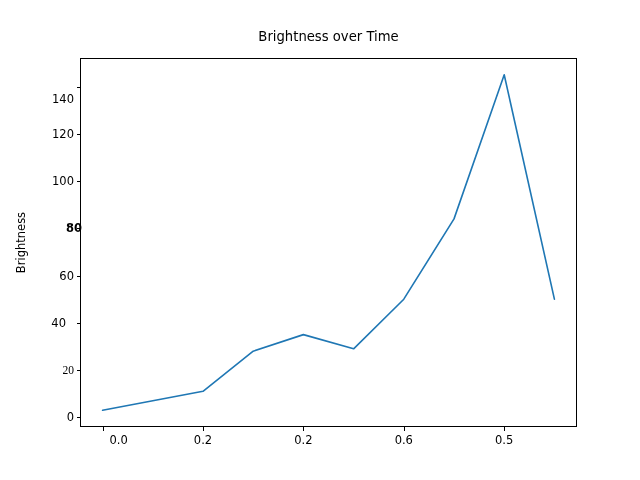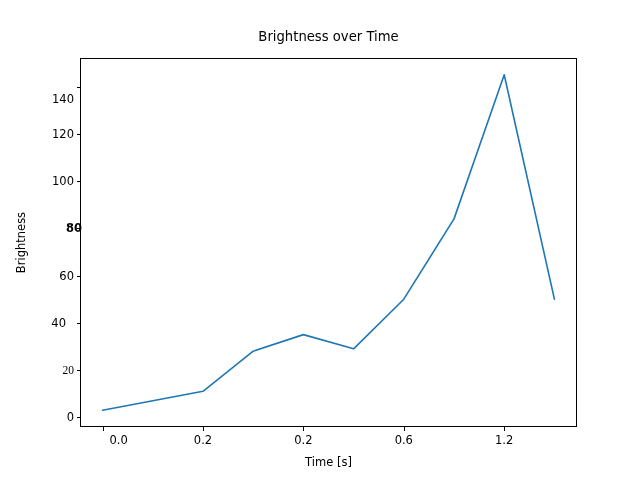--- a/index.html
+++ b/index.html
@@ -118,38 +118,37 @@
   <div id="xticks-layer">
       <div class="tick-mark-x" style="left: 102.591px; top: 427px;"></div>
       <div class="tick-label-x" style="left: 102.591px; top: 433px; margin-left: 16px;">0.0</div>
       <div class="tick-mark-x" style="left: 202.995px; top: 427px;"></div>
       <div class="tick-label-x" style="left: 202.995px; top: 433px;">0.2</div>
       <div class="tick-mark-x" style="left: 303.399px; top: 427px;"></div>
       <div class="tick-label-x" style="left: 303.399px; top: 433px;">0.2</div>
       <div class="tick-mark-x" style="left: 403.803px; top: 427px;"></div>
       <div class="tick-label-x" style="left: 403.803px; top: 433px;">0.6</div>
       <div class="tick-mark-x" style="left: 504.207px; top: 427px;"></div>
-      <div class="tick-label-x" style="left: 504.207px; top: 433px;">1.2</div>
+      <div class="tick-label-x" style="left: 504.207px; top: 433px;">0.5</div>
     </div>
   <div id="yticks-layer">
       <div class="tick-mark-y" style="left: 76.5px; top: 417.314px;"></div>
       <div class="tick-label-y" style="left: 36px; width: 38px; top: 417.314px;">0</div>
       <div class="tick-mark-y" style="left: 76.5px; top: 370.067px;"></div>
       <div class="tick-label-y" style="left: 36px; width: 38px; top: 370.067px; font-family: Liberation Serif, serif;">20</div>
       <div class="tick-mark-y" style="left: 76.5px; top: 322.82px;"></div>
       <div class="tick-label-y" style="left: 28px; width: 38px; top: 322.82px;">40</div>
       <div class="tick-mark-y" style="left: 76.5px; top: 275.573px;"></div>
       <div class="tick-label-y" style="left: 36px; width: 38px; top: 275.573px;">60</div>
       <div class="tick-mark-y" style="left: 76.5px; top: 228.326px;"></div>
       <div class="tick-label-y" style="left: 44px; width: 38px; top: 228.326px; font-weight: bold;">80</div>
       <div class="tick-mark-y" style="left: 76.5px; top: 181.079px;"></div>
       <div class="tick-label-y" style="left: 36px; width: 38px; top: 181.079px;">100</div>
       <div class="tick-mark-y" style="left: 76.5px; top: 133.832px;"></div>
       <div class="tick-label-y" style="left: 36px; width: 38px; top: 133.832px;">120</div>
       <div class="tick-mark-y" style="left: 76.5px; top: 86.5845px;"></div>
       <div class="tick-label-y" style="left: 36px; width: 38px; top: 86.5845px; margin-top: 12px;">140</div>
     </div>
 
-  <div id="xlabel">Time [s]</div>
 
   <div id="ylabel">Brightness</div>
 
 </div>
 
 </body></html>

